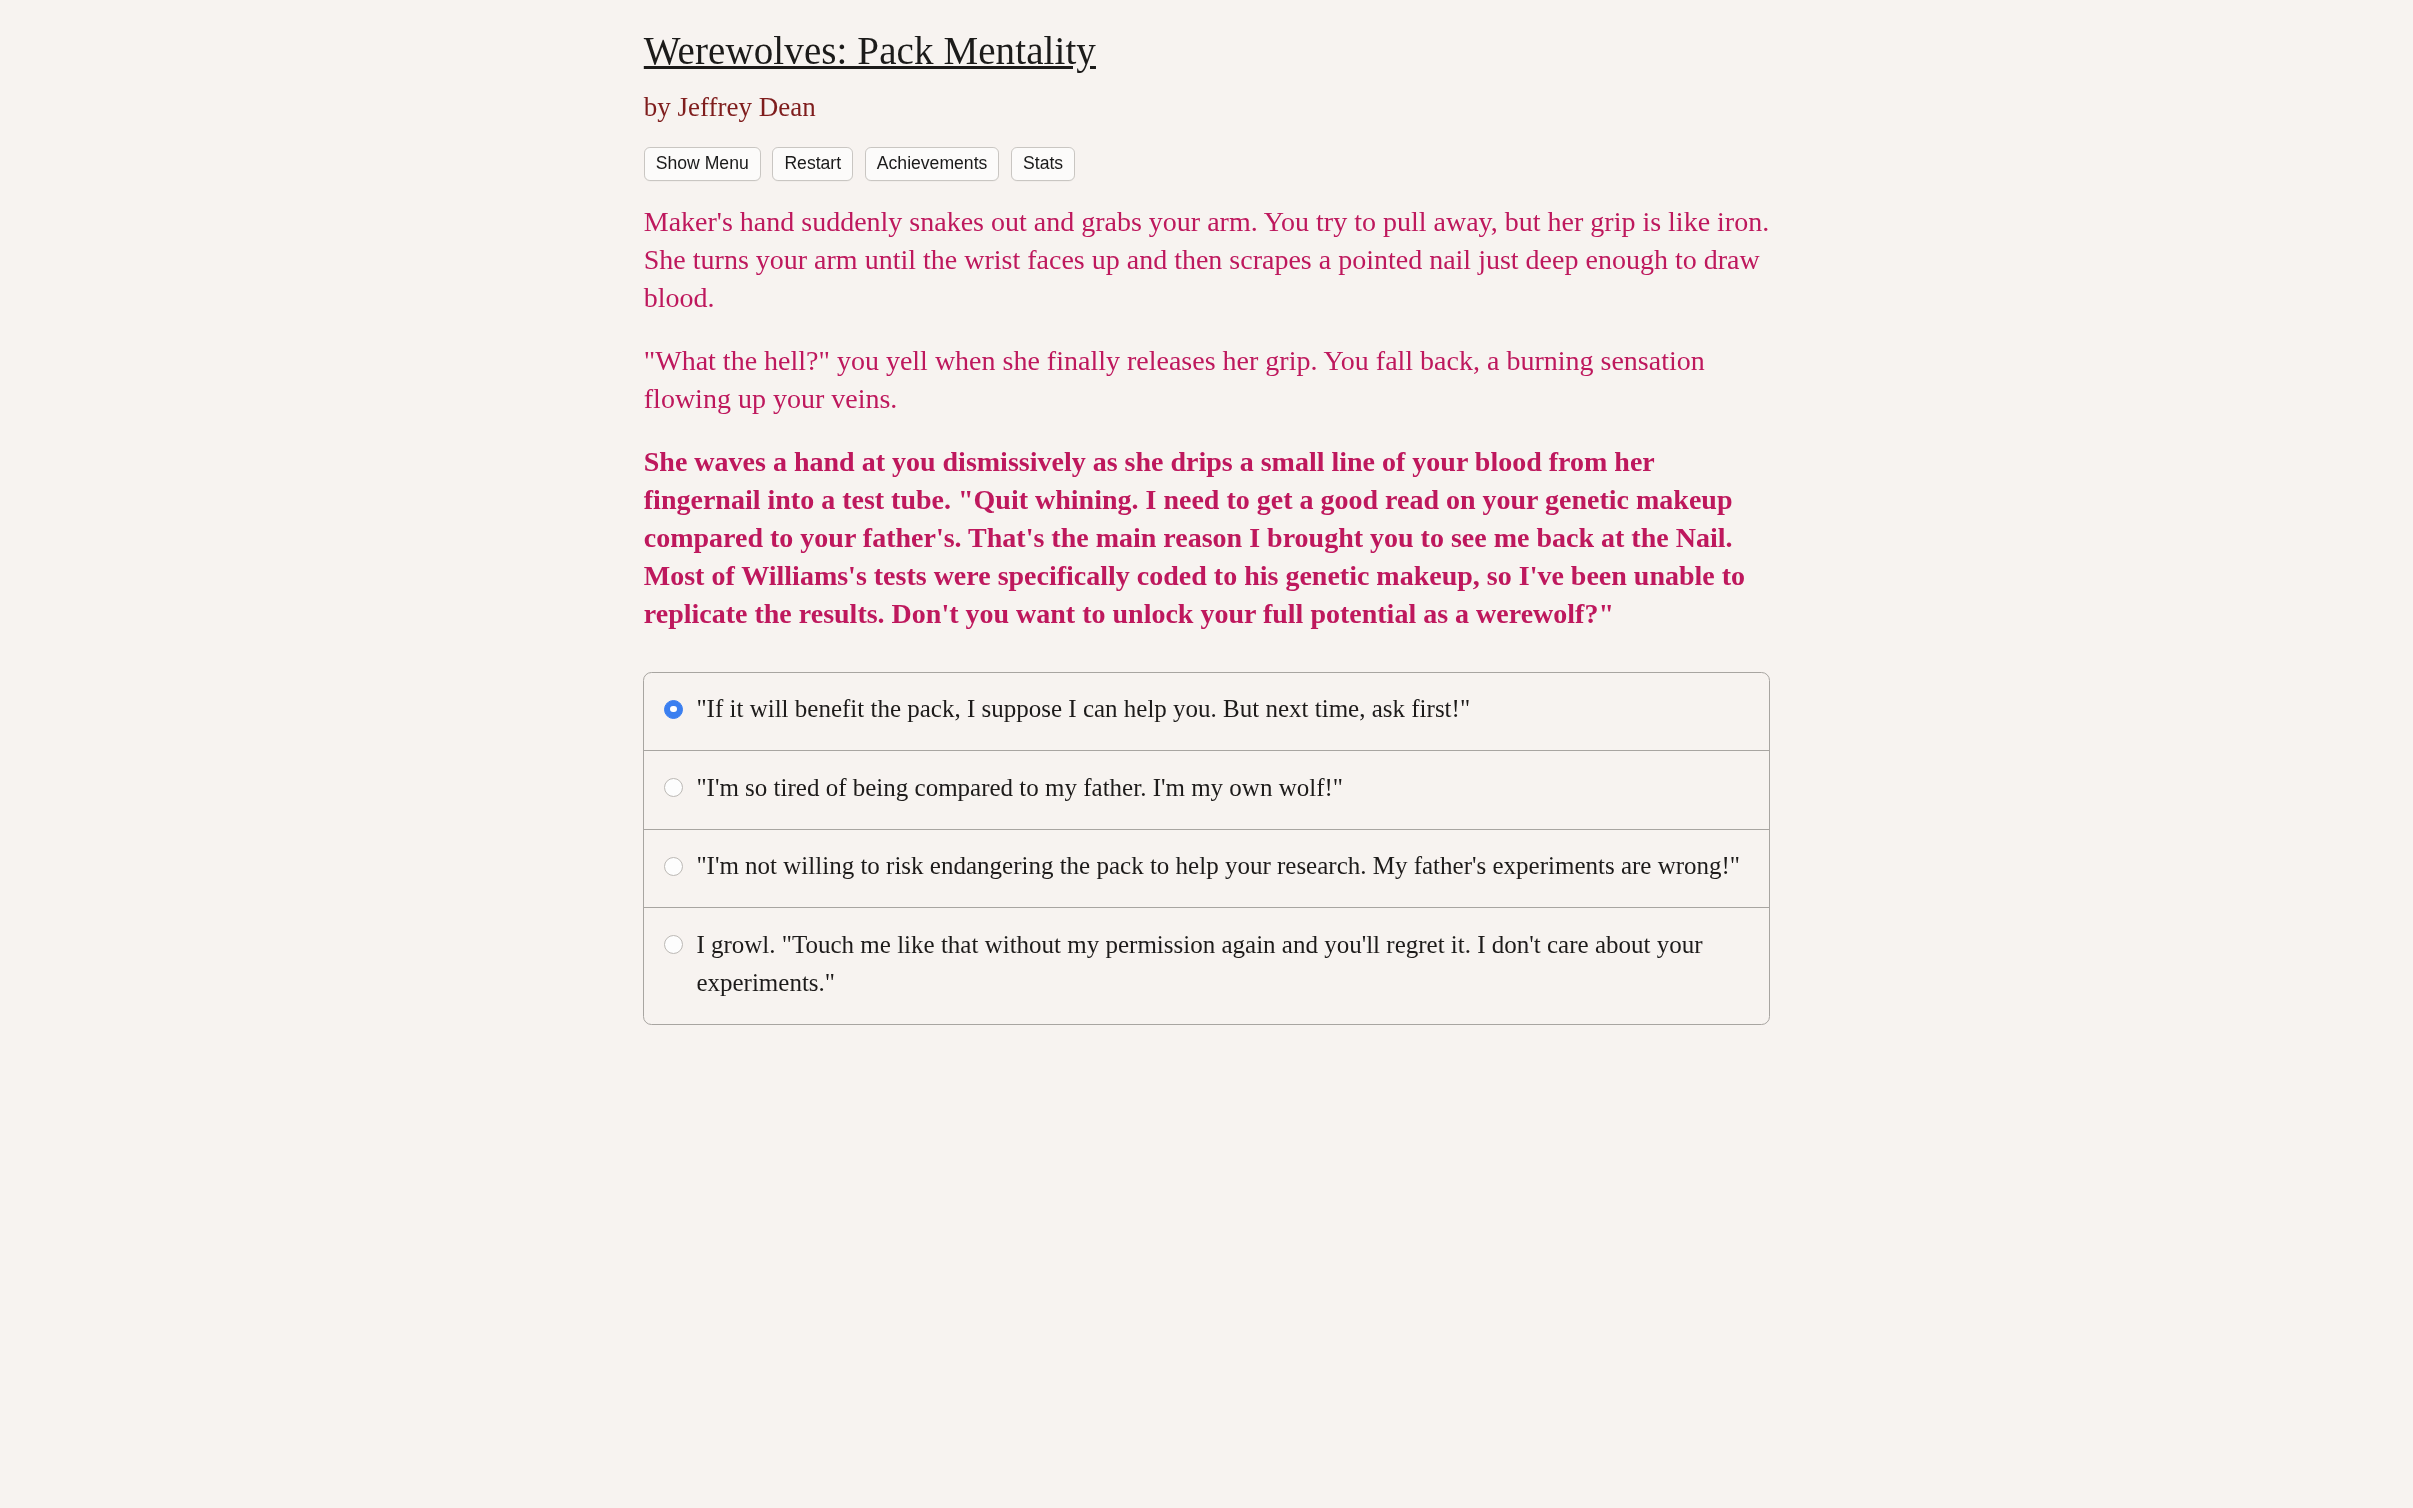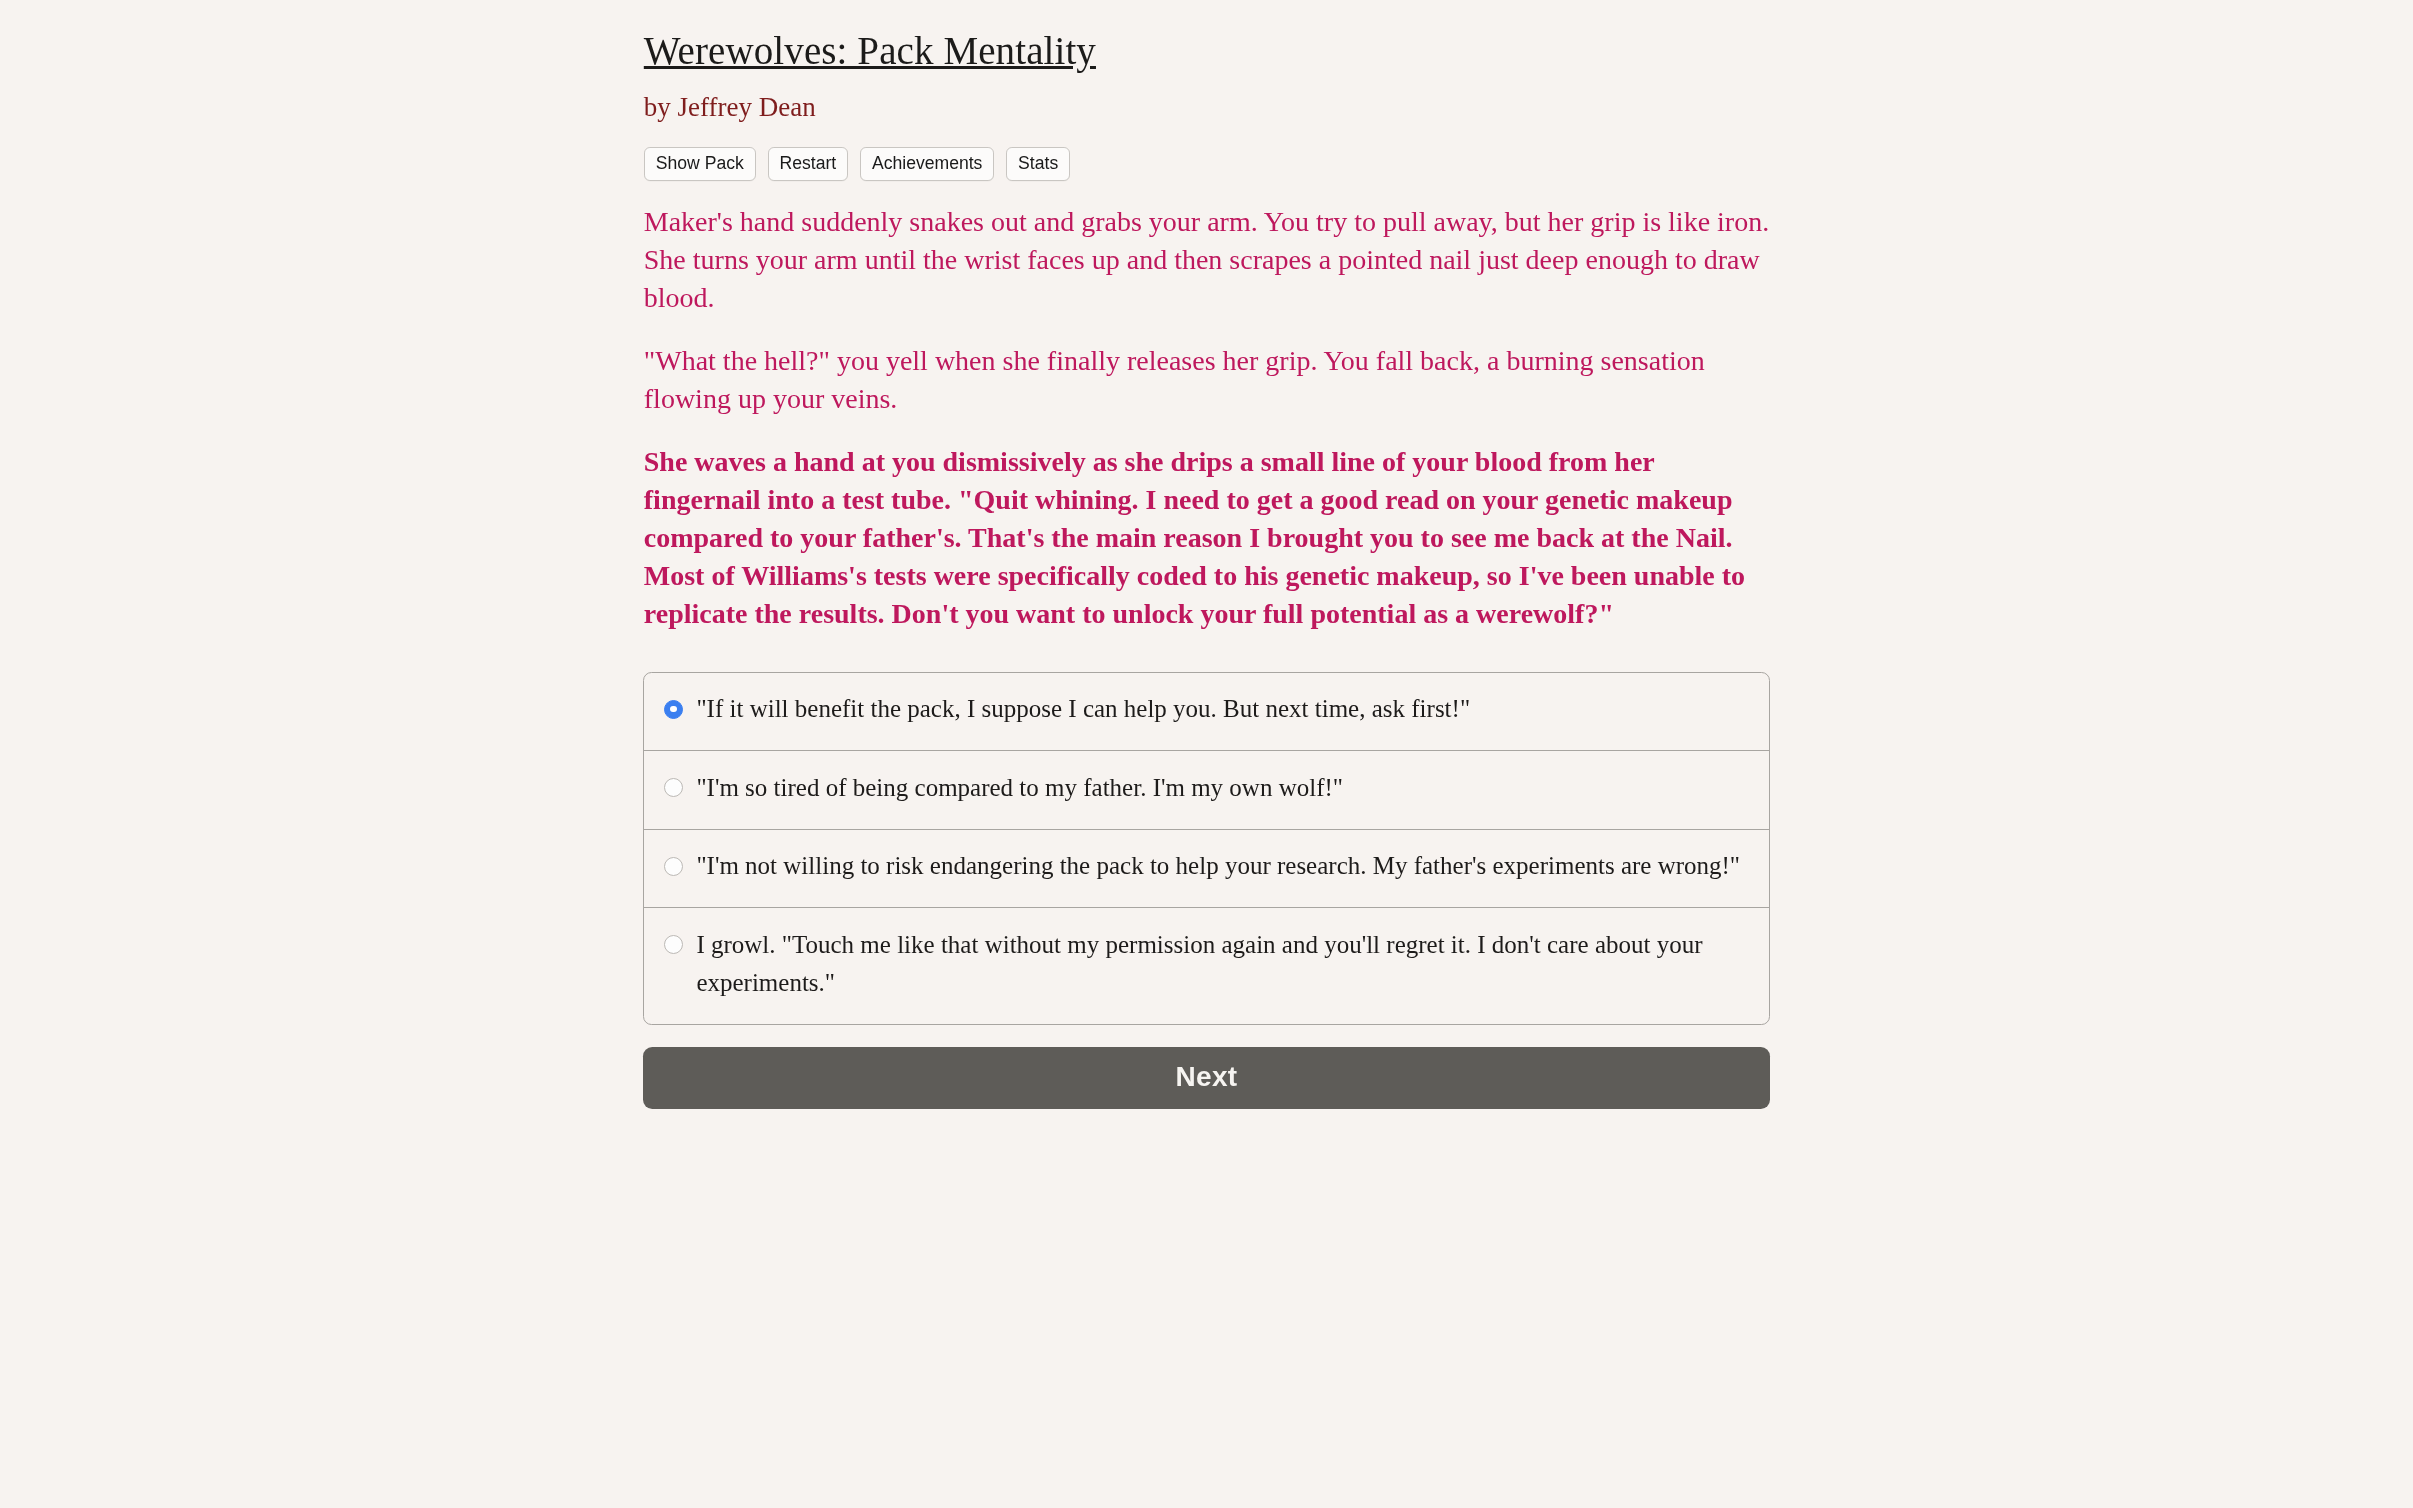--- a/index.html
+++ b/index.html
@@ -150,21 +150,21 @@
 </head>
 <body>
 
 <div id="game-wrap">
 
   <h1 id="game-title">Werewolves: Pack Mentality</h1>
 
   <div id="game-byline">by Jeffrey Dean</div>
 
   <div id="toolbar">
-    <button class="tool-btn">Show Pack</button>
+    <button class="tool-btn">Show Menu</button>
     <button class="tool-btn">Restart</button>
     <button class="tool-btn">Achievements</button>
     <button class="tool-btn">Stats</button>
   </div>
 
   <div id="story">
     <p class="story-p">Maker's hand suddenly snakes out and grabs your arm. You try to pull away, but her grip is like iron. She turns your arm until the wrist faces up and then scrapes a pointed nail just deep enough to draw blood.</p>
     <p class="story-p">"What the hell?" you yell when she finally releases her grip. You fall back, a burning sensation flowing up your veins.</p>
     <p class="story-p">She waves a hand at you dismissively as she drips a small line of your blood from her fingernail into a test tube. "Quit whining. I need to get a good read on your genetic makeup compared to your father's. That's the main reason I brought you to see me back at the Nail. Most of Williams's tests were specifically coded to his genetic makeup, so I've been unable to replicate the results. Don't you want to unlock your full potential as a werewolf?"</p>
   </div>
@@ -186,16 +186,15 @@
       <span class="choice-text">"I'm not willing to risk endangering the pack to help your research. My father's experiments are wrong!"</span>
     </label>
 
     <label class="choice-row">
       <span class="radio"></span>
       <span class="choice-text">I growl. "Touch me like that without my permission again and you'll regret it. I don't care about your experiments."</span>
     </label>
 
   </div>
 
-  <button id="next-button">Next</button>
 
 </div>
 
 
 </body></html>

